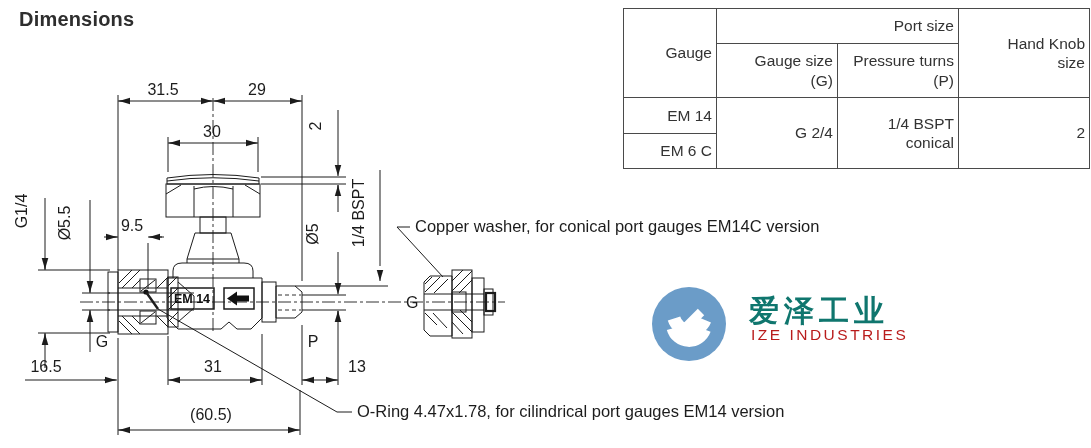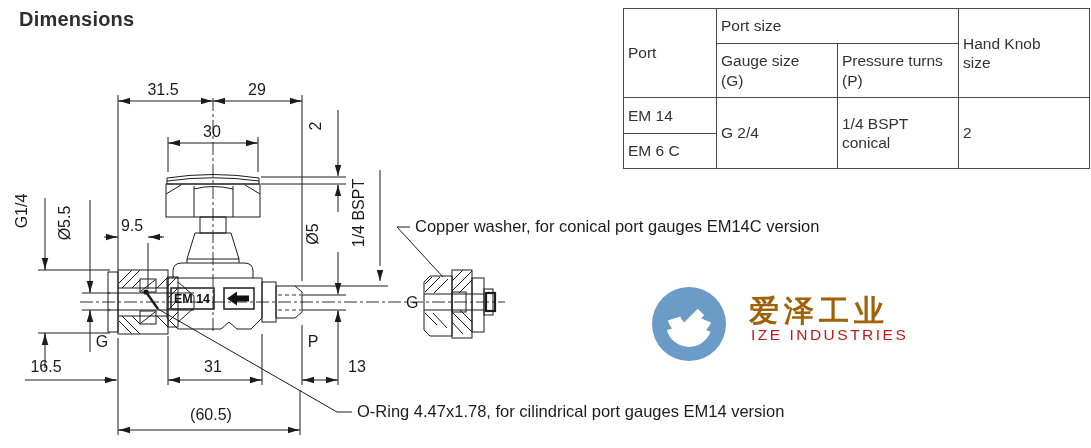--- a/index.html
+++ b/index.html
@@ -11,24 +11,24 @@
   .ln{stroke:#1c1c1c;stroke-width:1;fill:none;}
   .lnthick{stroke:#1c1c1c;stroke-width:2.4;fill:none;}
   .cl{stroke:#1c1c1c;stroke-width:0.9;fill:none;stroke-dasharray:13 3 3 3;}
   .dash{stroke:#1c1c1c;stroke-width:0.9;fill:none;stroke-dasharray:4 3;}
   .dimtext{font-family:"Liberation Sans",sans-serif;font-size:16px;fill:#1c1c1c;}
   .anntext{font-family:"Liberation Sans",sans-serif;font-size:16.5px;fill:#1c1c1c;}
   .boxtext{font-family:"Liberation Sans",sans-serif;font-size:12.5px;font-weight:bold;fill:#111;}
   
   .dim-table{position:absolute;left:623px;top:8px;}
   .dim-table table{border-collapse:collapse;table-layout:fixed;}
-  .dim-table td{border:1.4px solid #4a4a4a;text-align:left;vertical-align:middle;
+  .dim-table td{border:1.4px solid #4a4a4a;text-align:right;vertical-align:middle;
                 font-size:15.5px;color:#333;white-space:pre-line;padding:2px 4px;line-height:1.25;margin-top:24px;}
   
-  .logo-cn{position:absolute;left:749px;top:291px;font-size:30px;font-weight:bold;color:#a16207;
+  .logo-cn{position:absolute;left:749px;top:291px;font-size:30px;font-weight:bold;color:#0f766e;
            letter-spacing:5px;font-family:Liberation Mono, monospace;}
   .logo-en{position:absolute;left:751px;top:326px;font-size:15.5px;color:#b91c1c;letter-spacing:2.5px;}
 </style>
 </head>
 <body>
 
 <div class="page">
 
   <div class="title">Dimensions</div>
 
@@ -199,21 +199,21 @@
   <div class="dim-table">
     <table>
       <colgroup>
         <col style="width:93px">
           <col style="width:121px">
           <col style="width:121px">
           <col style="width:131px">
       </colgroup>
       <tbody>
           <tr style="height:35px">
-        <td rowspan="2">Port</td>
+        <td rowspan="2">Gauge</td>
         <td colspan="2">Port size</td>
         <td rowspan="2">Hand Knob
 size</td>
       </tr>
       <tr style="height:54px">
         <td>Gauge size
 (G)</td>
         <td>Pressure turns
 (P)</td>
       </tr>

